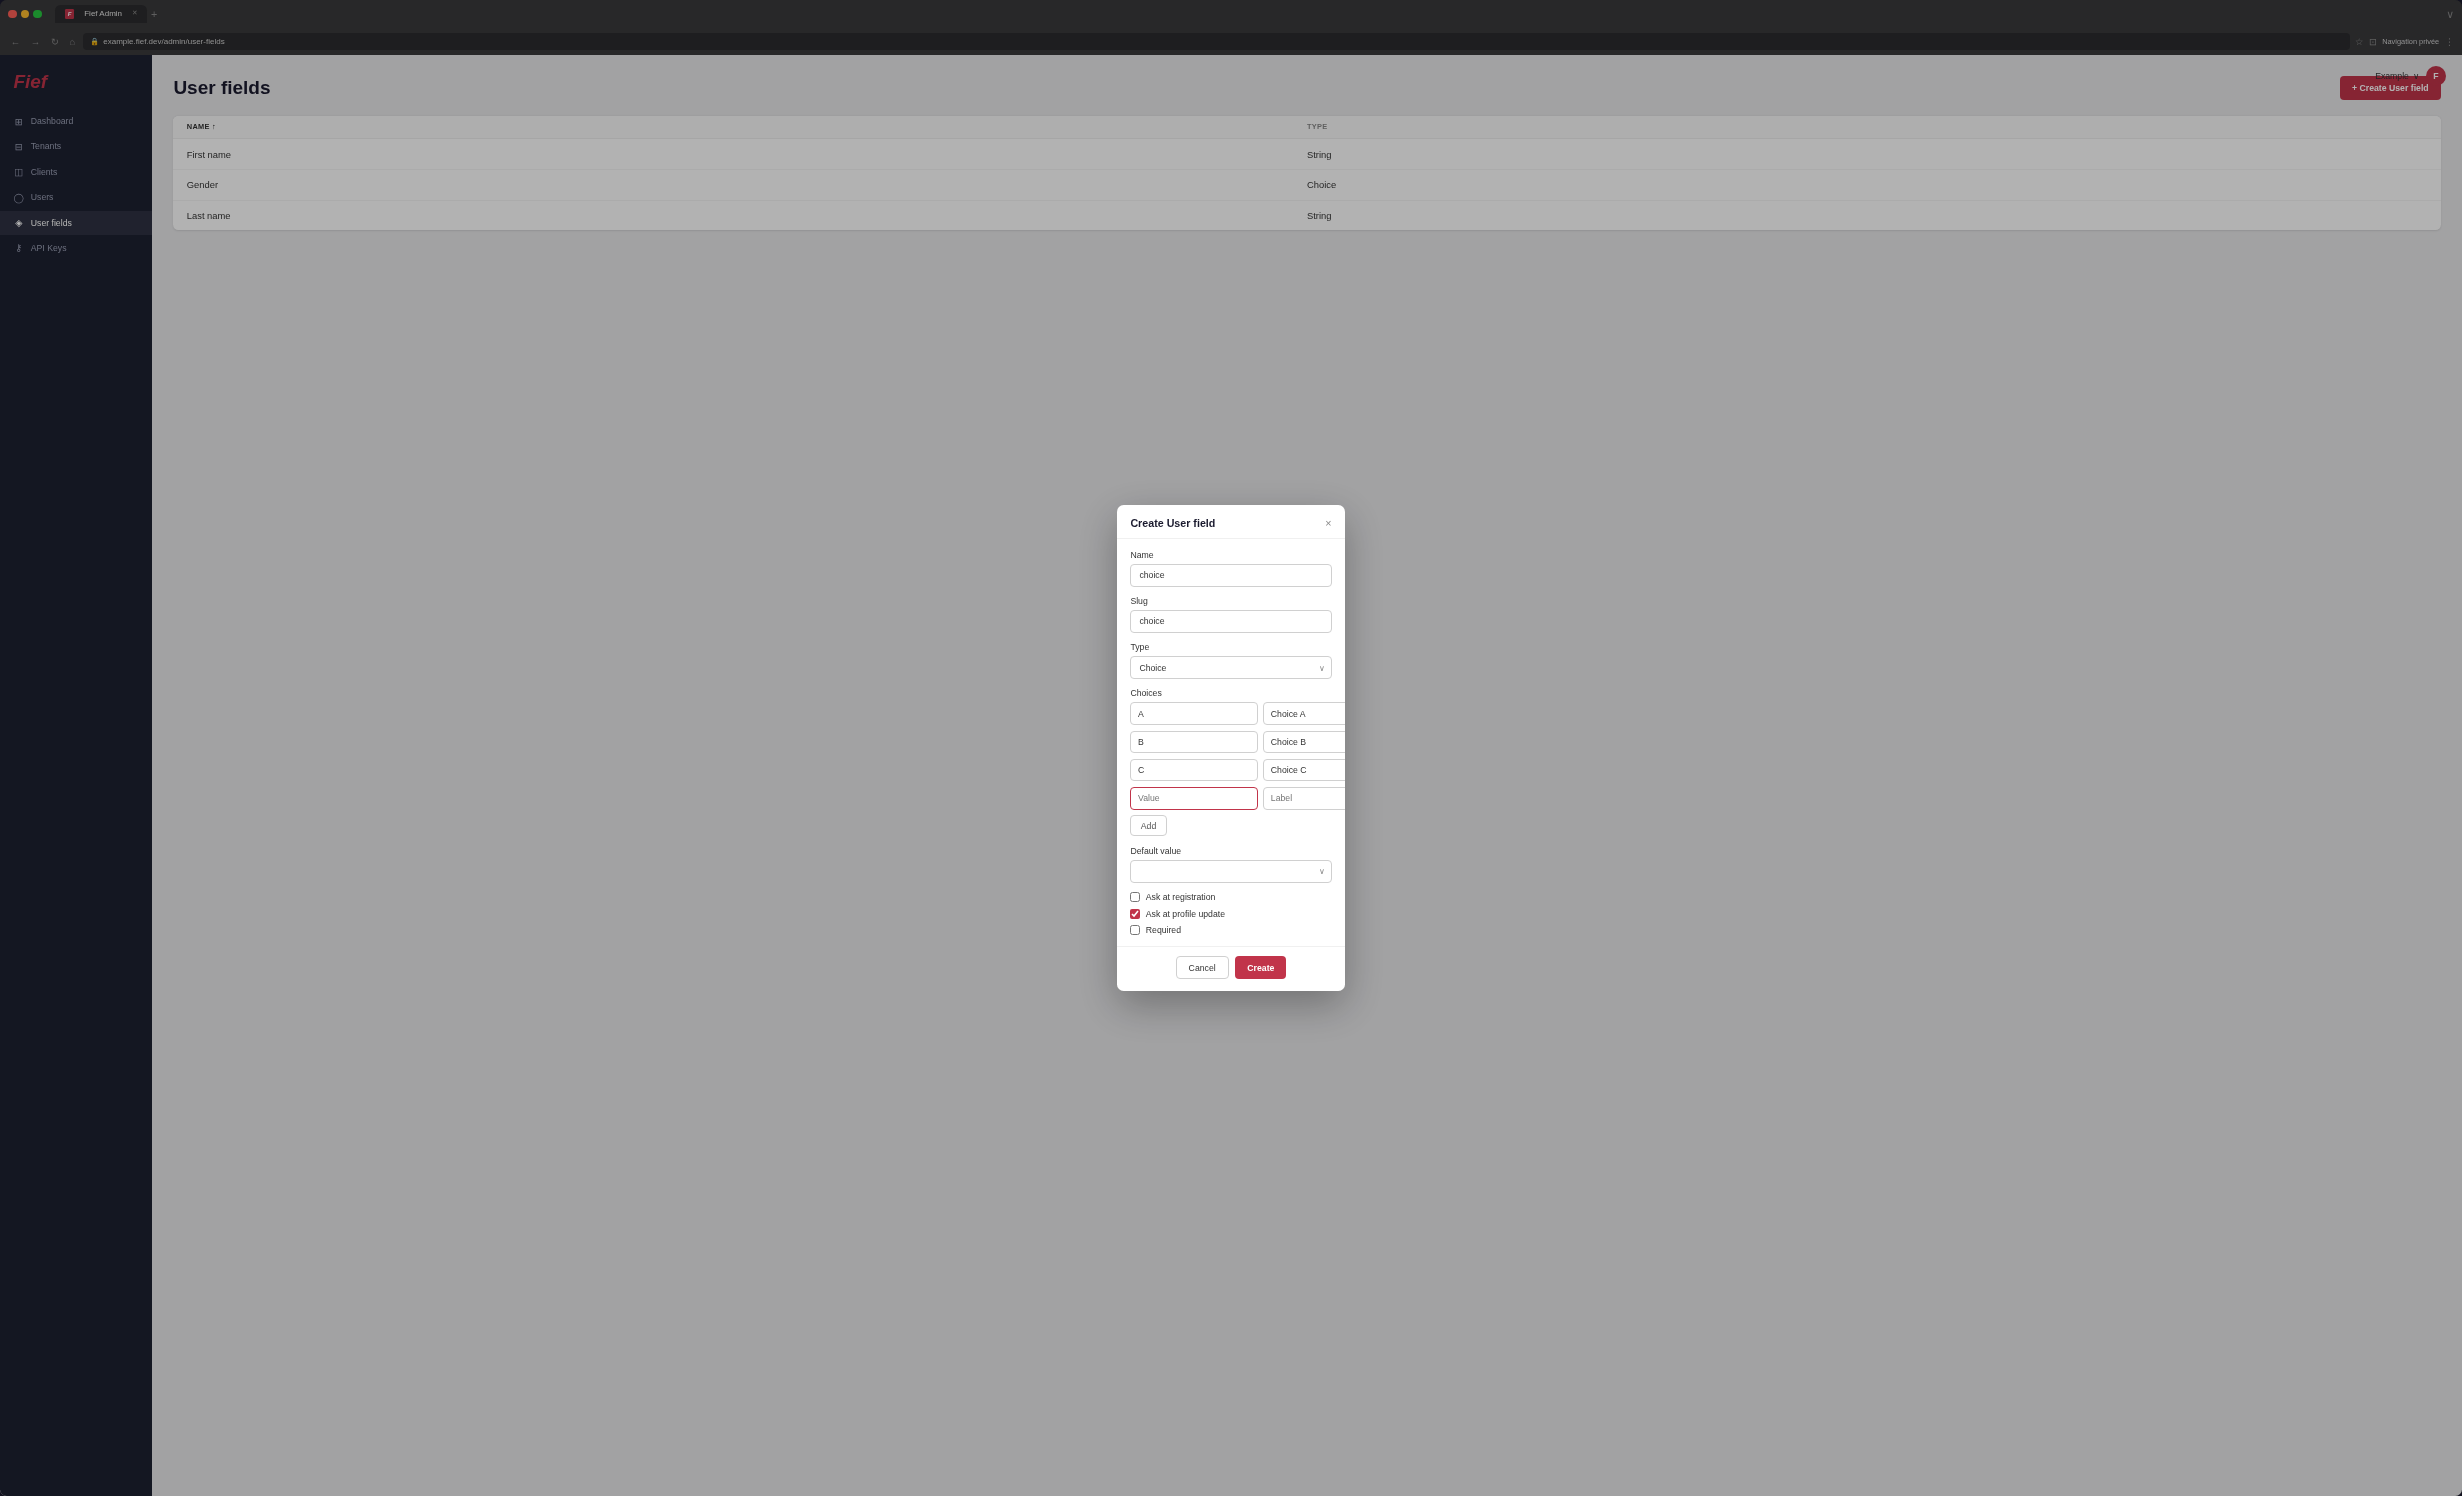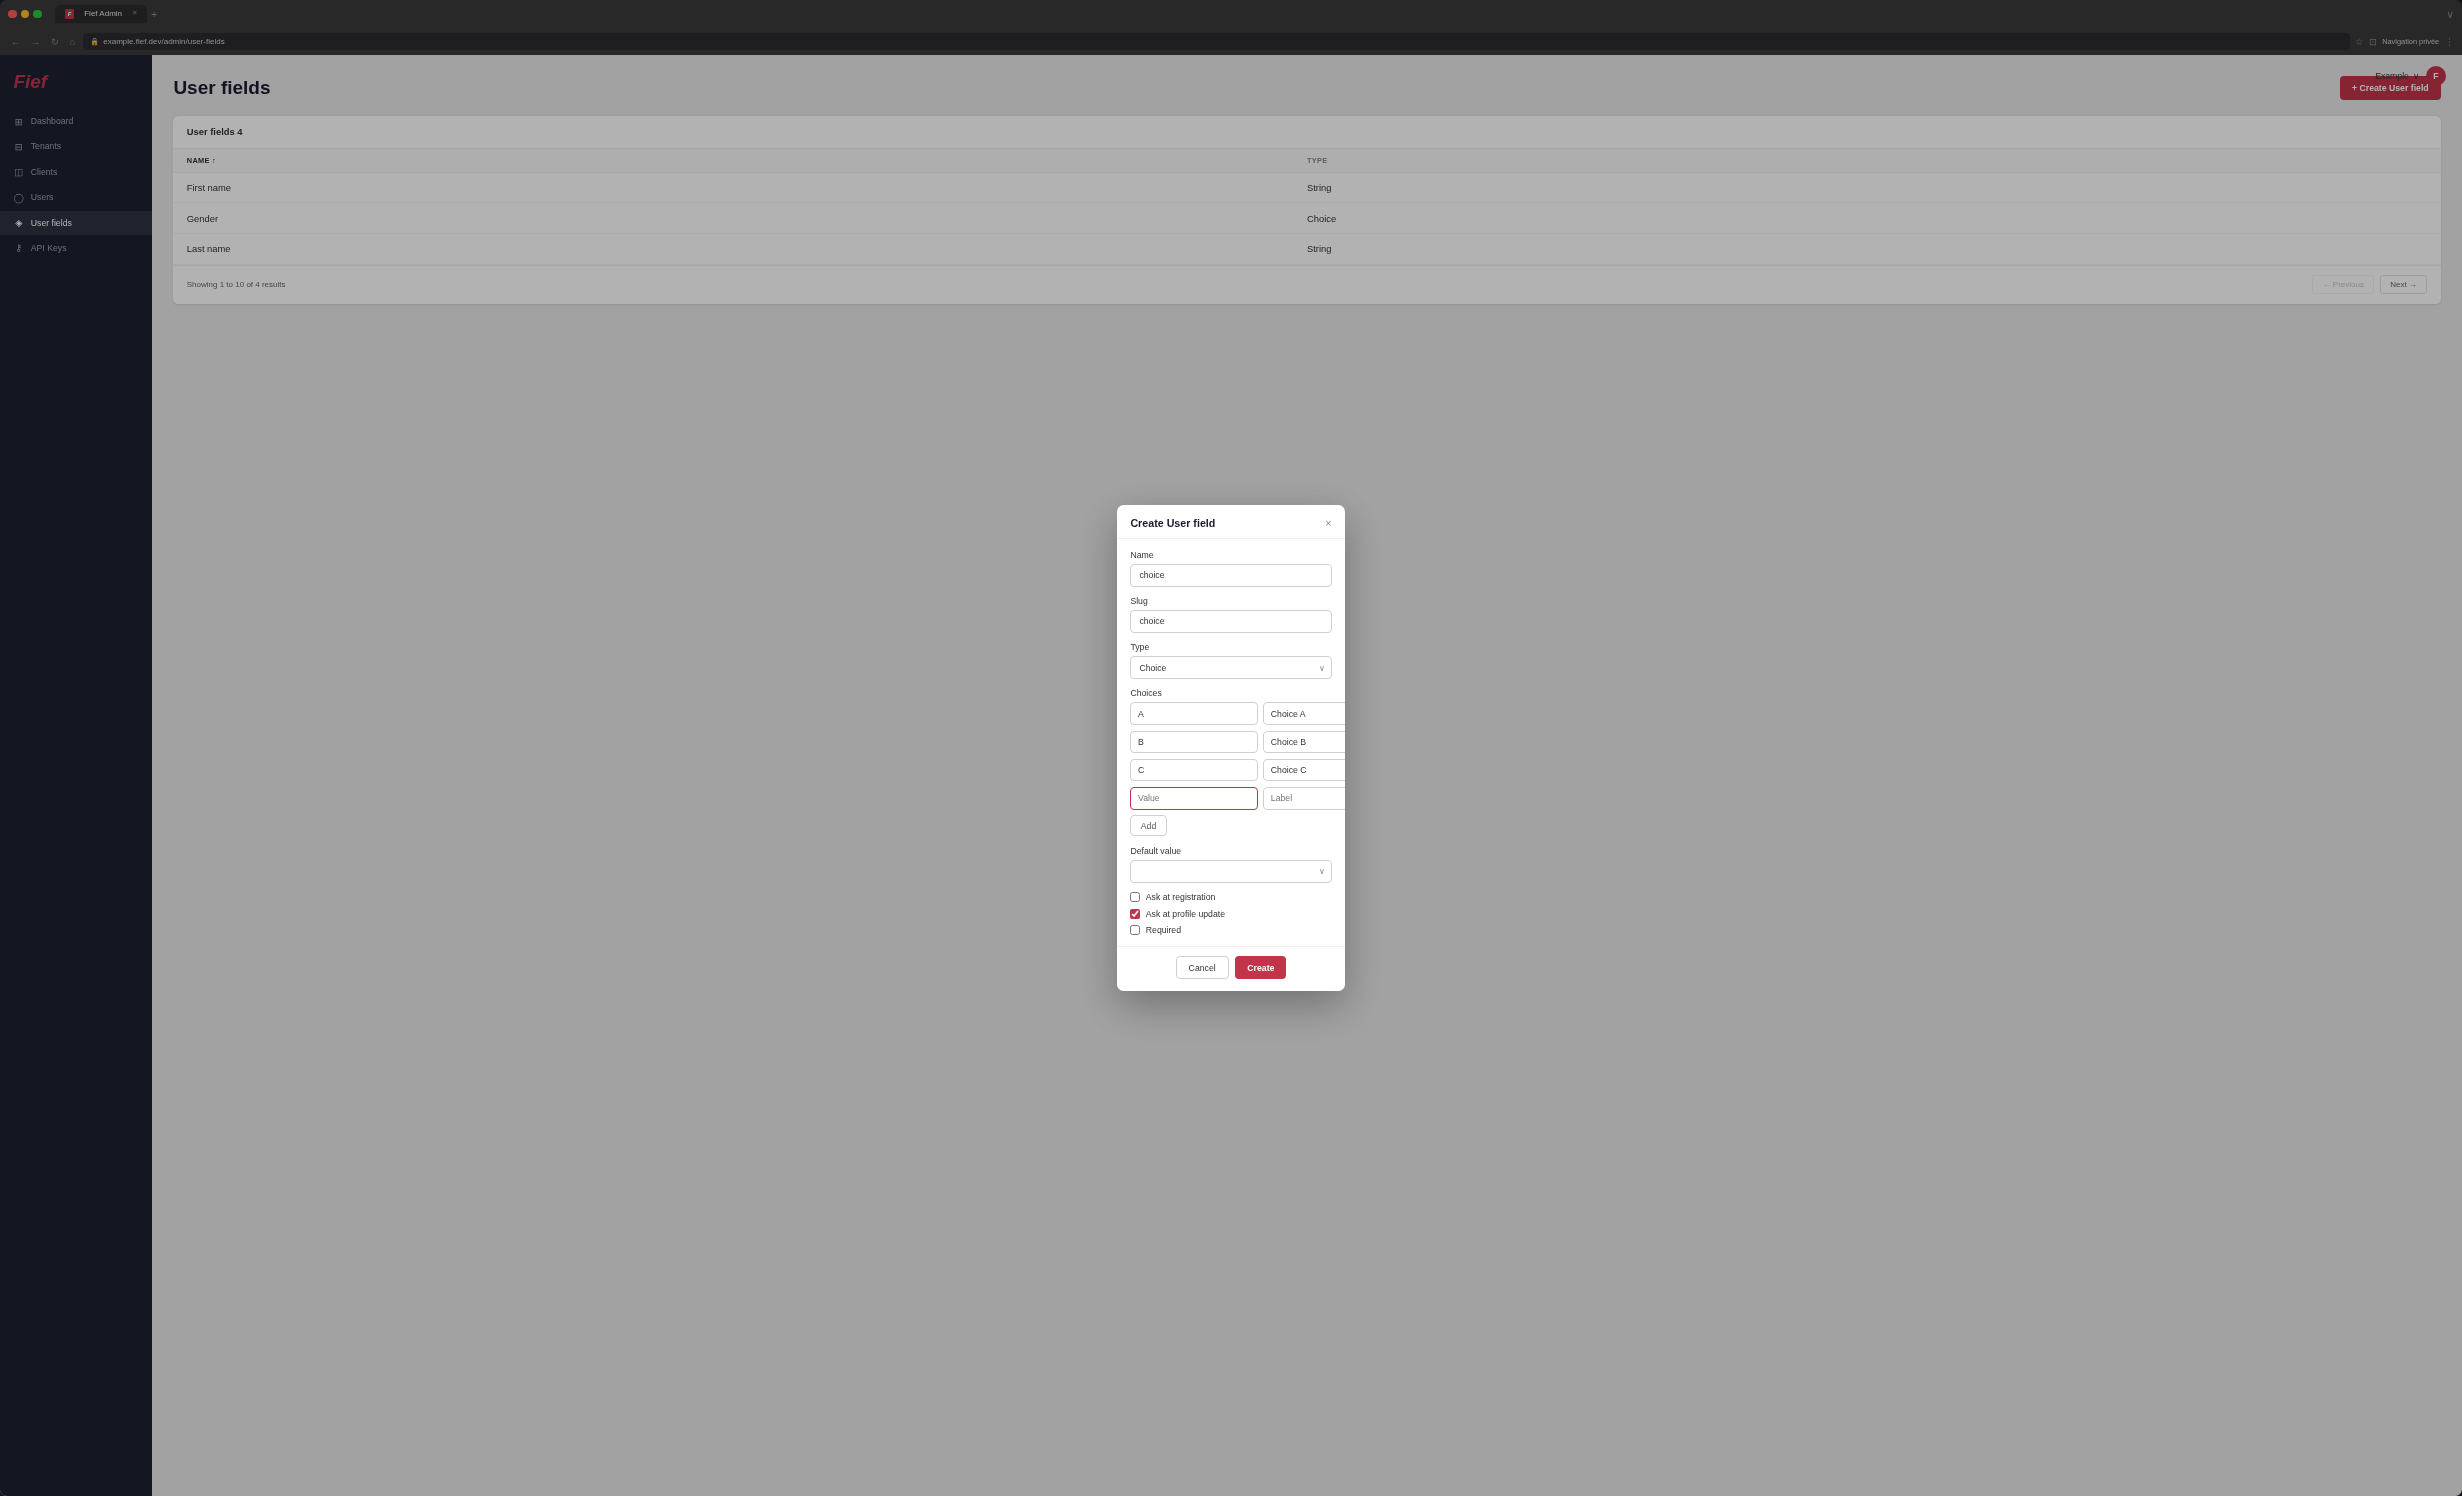--- a/index.html
+++ b/index.html
@@ -178,43 +178,35 @@
         </div>
         <div class="avatar">F</div>
       </div>
 
       <div class="page-header">
         <h1 class="page-title">User fields</h1>
         <button class="create-btn">+ Create User field</button>
       </div>
 
       <div class="table-card">
-        <div class="table-header">User fields 4</div>
         <div class="table-col-headers">
           <span class="col-header active">NAME ↑</span>
           <span class="col-header">TYPE</span>
         </div>
         <div class="table-row">
           <span>First name</span>
           <span>String</span>
         </div>
         <div class="table-row">
           <span>Gender</span>
           <span>Choice</span>
         </div>
         <div class="table-row">
           <span>Last name</span>
           <span>String</span>
-        </div>
-        <div class="table-footer">
-          <span>Showing 1 to 10 of 4 results</span>
-          <div class="pagination-btns">
-            <button class="page-btn disabled">← Previous</button>
-            <button class="page-btn">Next →</button>
-          </div>
         </div>
       </div>
     </div>
   </div>
 </div>
 
 <div class="modal-overlay">
   <div class="modal">
     <div class="modal-header">
       <span class="modal-title">Create User field</span>

